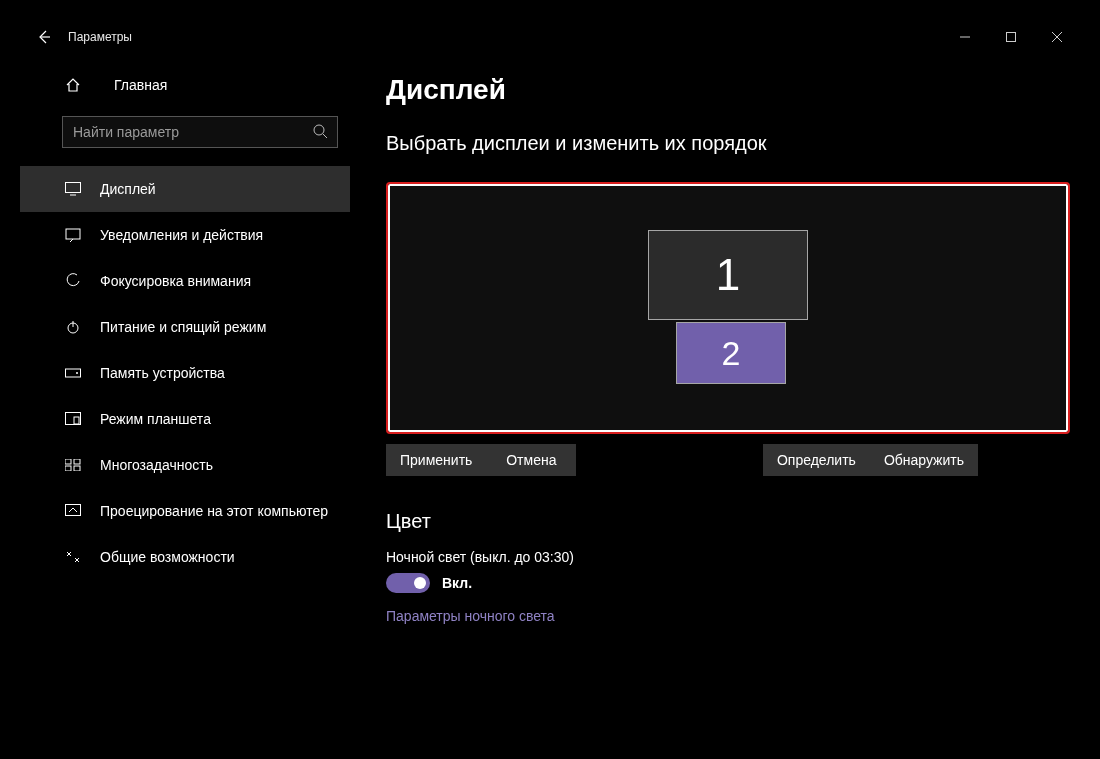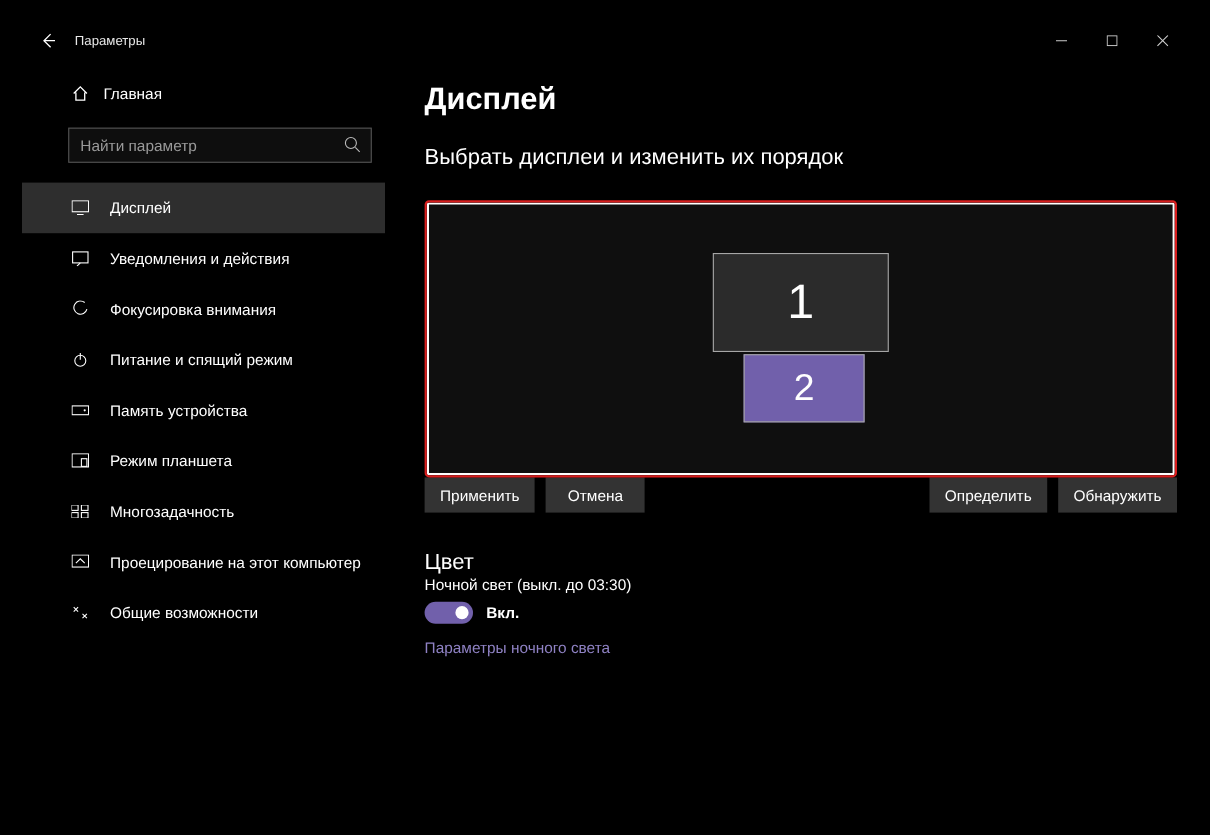--- a/index.html
+++ b/index.html
@@ -48,21 +48,21 @@
     height: calc(100% - 34px);
   }
   .sidebar {
     width: 330px;
     padding: 10px 0 0 0;
   }
   .home-row {
     display: flex; align-items: center;
     height: 42px;
     padding-left: 44px;
-    gap: 12px;
+    gap: 32px;
     font-size: 14px;
     color: #fff;
   }
   .home-row .icon { width: 18px; display:flex; align-items:center; justify-content:center;}
   .search-wrap {
     margin: 10px 12px 18px 42px;
     position: relative;
   }
   .search {
     width: 276px;
@@ -153,38 +153,39 @@
     background: #2b2b2b;
   }
   .monitor-2 {
     left: 288px; top: 138px;
     width: 110px; height: 62px;
     background: #7160ab;
     font-size: 34px;
   }
   .btn-row {
     display: flex;
-    gap: 10px;
-    width: 684px;
+    margin-top: 10px;
+    width: 592px;
   }
   .btn {
     height: 32px;
     padding: 0 14px;
     background: #333;
     border: none;
     color: #fff;
     font-size: 14px;
     display: flex; align-items: center; justify-content: center;
     min-width: 90px;
   }
   .btn-row .spacer { flex: 1; }
   .sect2-title {
     font-size: 20px;
     font-weight: 400;
     margin-top: 34px;
+    margin-bottom: 16px;
   }
   .field-label {
     font-size: 14px;
     color: #fff;
     margin-bottom: 8px;
   }
   .toggle-row {
     display: flex;
     align-items: center;
     gap: 12px;

